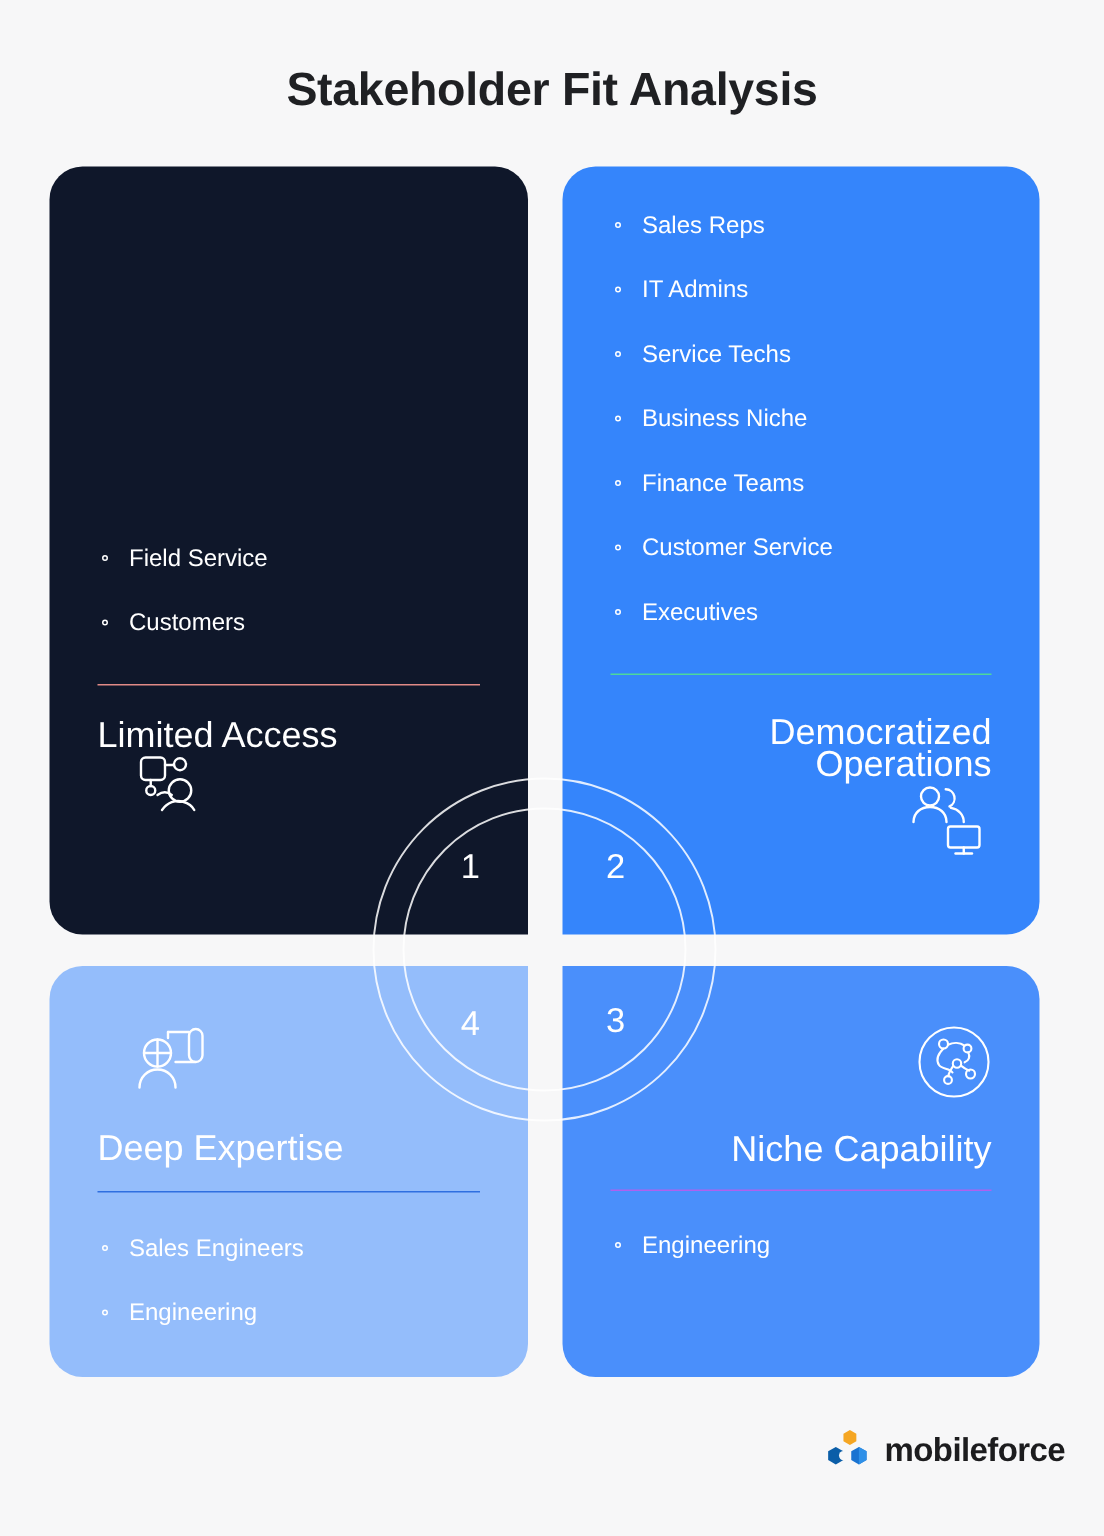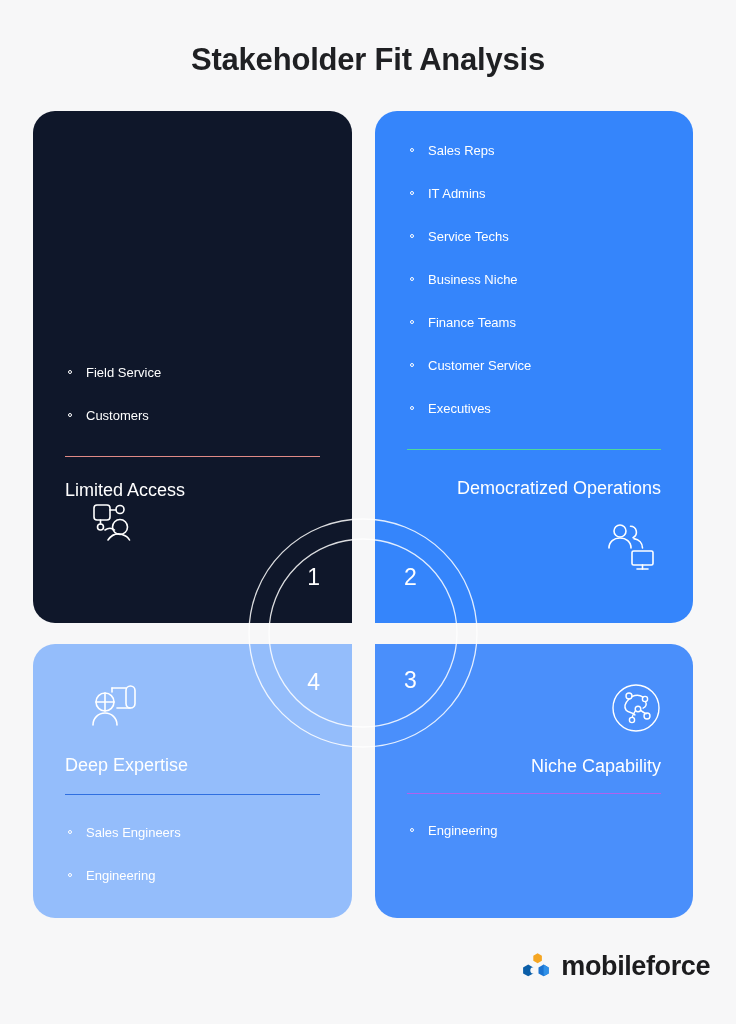--- a/index.html
+++ b/index.html
@@ -104,21 +104,21 @@
 
   .bullet-list {
     list-style: none;
     margin: 0;
     padding: 0;
   }
   .bullet-list li {
     position: relative;
     padding-left: 21px;
     color: #ffffff;
-    font-size: 13px;
+    font-size: 16px;
     line-height: 16px;
     margin-bottom: 27px;
     white-space: nowrap;
   }
   .bullet-list li:last-child { margin-bottom: 0; }
   .bullet-list li::before {
     content: "";
     position: absolute;
     left: 3px;
     top: 5px;
@@ -130,21 +130,21 @@
   }
 
   .divider {
     height: 0;
     border-top: 1.4px solid #ffffff;
     margin: 0;
   }
 
   .quad-title {
     color: #ffffff;
-    font-size: 18px;
+    font-size: 24px;
     line-height: 21px;
     font-weight: 400;
   }
 
   .quad-num {
     position: absolute;
     color: #ffffff;
     font-size: 23px;
     font-weight: 400;
     line-height: 1;
@@ -194,21 +194,21 @@
   #footer-logo {
     position: absolute;
     right: 26px;
     bottom: 42px;
     display: flex;
     align-items: center;
     gap: 7px;
   }
   #footer-logo-mark { width: 34px; height: 30px; display: block; }
   #footer-logo-text {
-    font-size: 27px;
+    font-size: 22px;
     font-weight: bold;
     color: #1c1c1e;
     letter-spacing: -0.4px;
   }
 </style>
 </head>
 <body>
 
 <div id="page-title">Stakeholder Fit Analysis</div>
 

